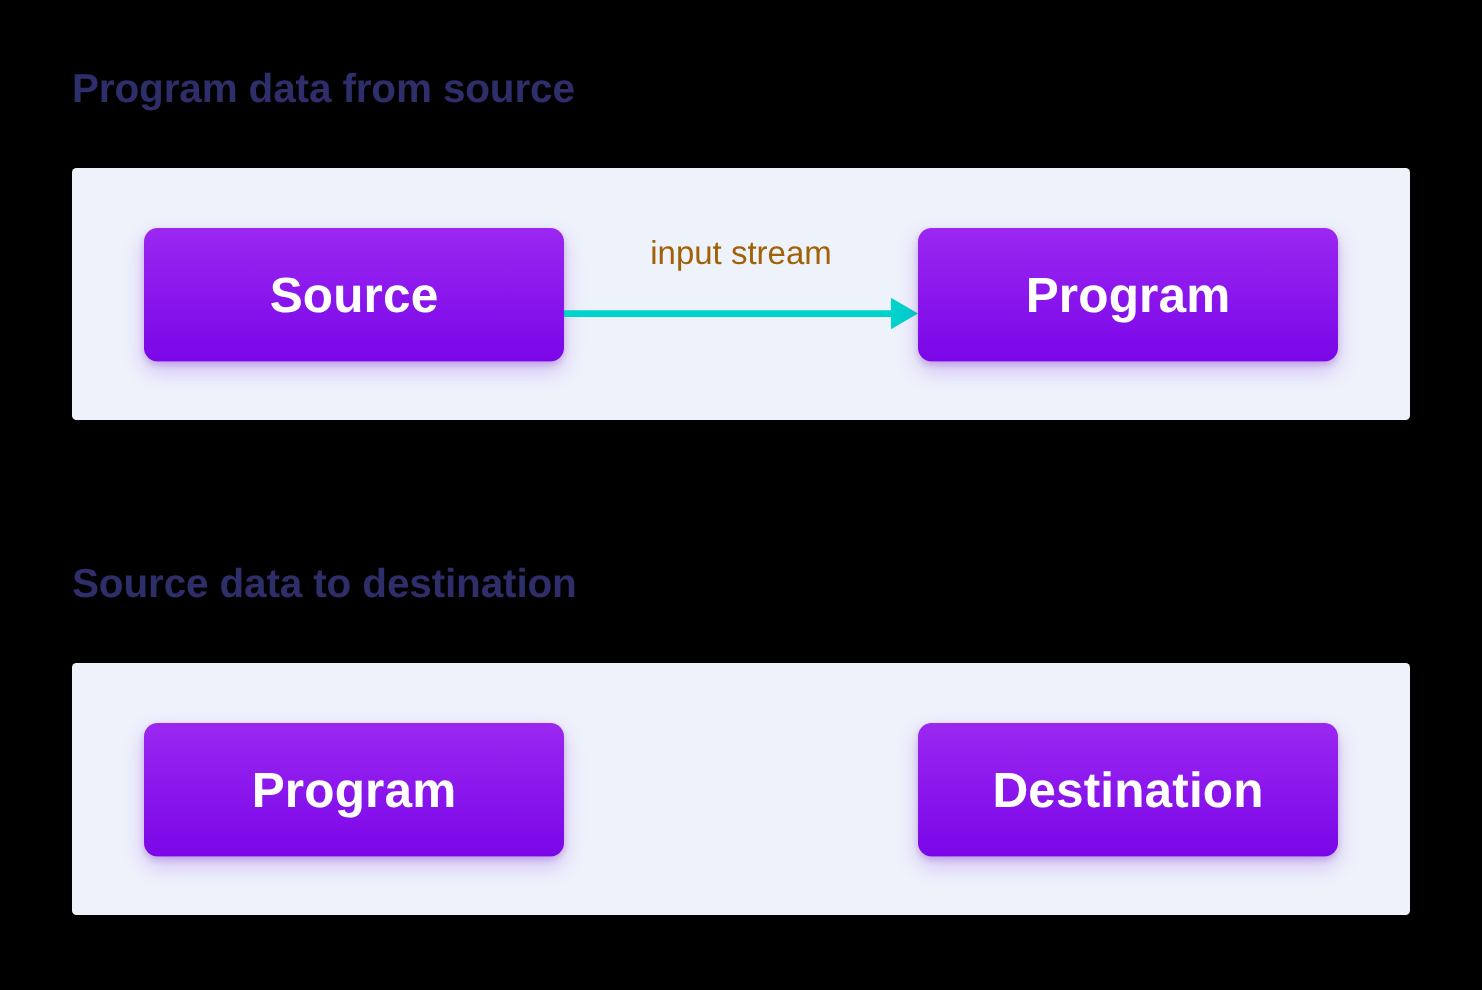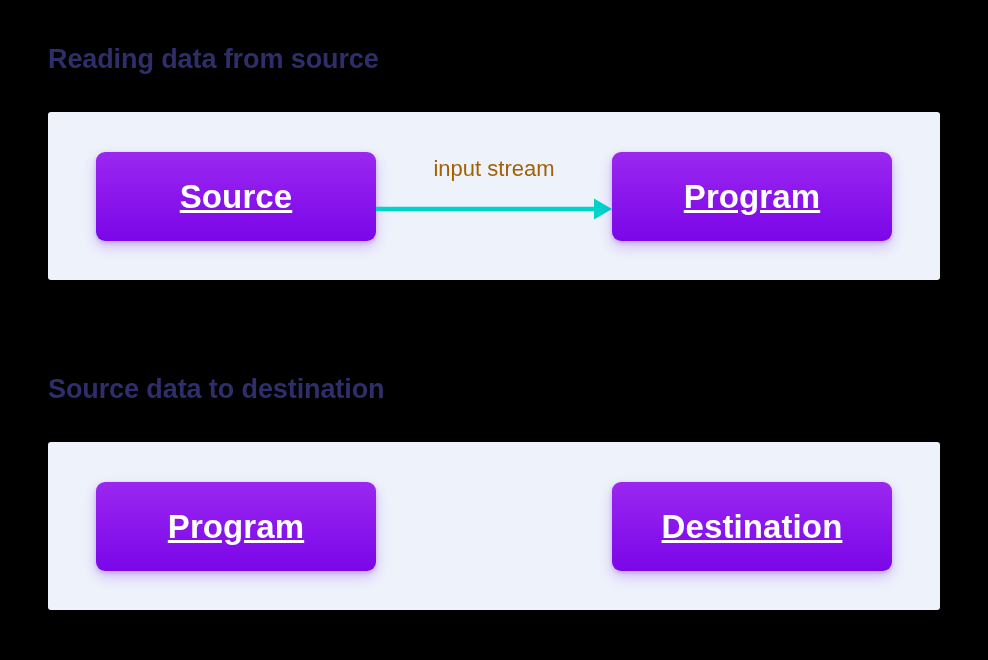--- a/index.html
+++ b/index.html
@@ -81,21 +81,20 @@
   .node--right { left: 564px; width: 280px; }
 
   .node-label {
     color: #ffffff;
     font-family: "Liberation Sans", sans-serif;
     font-size: 33px;
     font-weight: bold;
     letter-spacing: 0.1px;
     line-height: 1;
     white-space: nowrap;
-    text-decoration: underline;
   }
 
   
   .connector {
     position: absolute;
     left: 328px;
     top: 40px;
     width: 236px;
     height: 89px;
   }
@@ -118,21 +117,21 @@
     white-space: nowrap;
   }
 </style>
 </head>
 <body>
 
 <div class="diagram-root">
 
   <div class="section section--read">
 
-    <h2 class="section-title">Reading data from source</h2>
+    <h2 class="section-title">Program data from source</h2>
 
     <div class="panel">
       <div class="flow">
 
         <div class="node node--left">
           <span class="node-label">Source</span>
         </div>
 
         <div class="connector">
           <svg class="connector-svg" width="236" height="89" viewBox="0 0 236 89">

